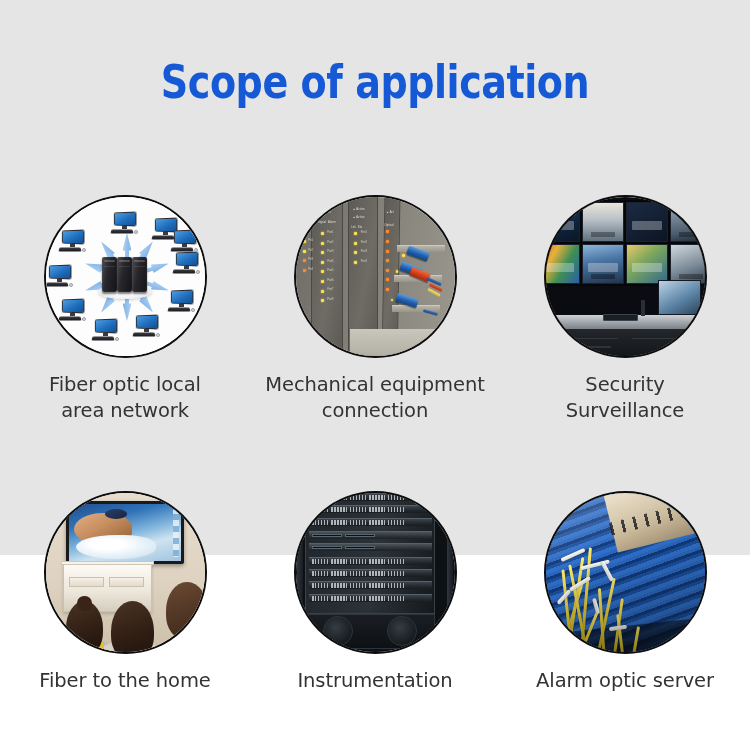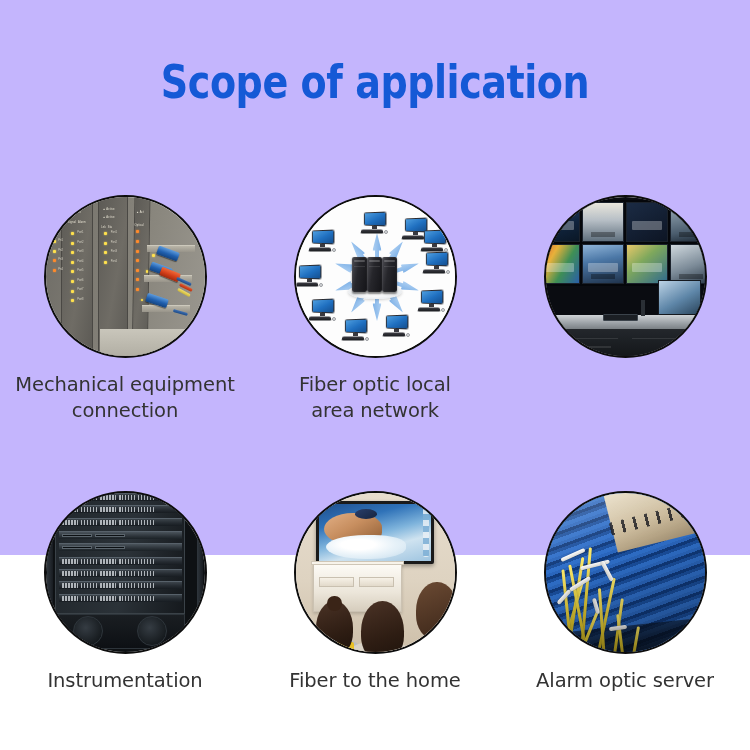--- a/index.html
+++ b/index.html
@@ -5,21 +5,21 @@
   * { margin: 0; padding: 0; box-sizing: border-box; }
   html, body {
     width: 750px; height: 750px;
     background: #ffffff;
     font-family: "Liberation Sans", sans-serif;
     overflow: hidden;
   }
   #page {
     position: relative;
     width: 750px; height: 555px;
-    background: #c4b5fd;
+    background: #e5e5e5;
   }
 
   
   .page-title {
     position: absolute;
     top: 55px; left: 0; width: 750px;
     text-align: center;
     font-size: 46px;
     font-weight: bold;
     letter-spacing: -0.5px;
@@ -425,20 +425,109 @@
 </head>
 <body style="background-color: rgb(255, 255, 255);">
 
 <div id="page">
 
   <div class="page-title" style="color: rgb(21, 89, 214);">Scope of application</div>
 
   <div class="grid">
 
     <div class="row">
+
+      <div class="cell">
+        <div class="circle">
+          <div class="scene sc-lan">
+            <div class="arrow" style="transform:translate(0,-50%) rotate(198deg);"></div>
+            <div class="arrow" style="transform:translate(0,-50%) rotate(234deg);"></div>
+            <div class="arrow" style="transform:translate(0,-50%) rotate(270deg);"></div>
+            <div class="arrow" style="transform:translate(0,-50%) rotate(306deg);"></div>
+            <div class="arrow" style="transform:translate(0,-50%) rotate(342deg);"></div>
+            <div class="arrow" style="transform:translate(0,-50%) rotate(18deg);"></div>
+            <div class="arrow" style="transform:translate(0,-50%) rotate(54deg);"></div>
+            <div class="arrow" style="transform:translate(0,-50%) rotate(90deg);"></div>
+            <div class="arrow" style="transform:translate(0,-50%) rotate(126deg);"></div>
+            <div class="arrow" style="transform:translate(0,-50%) rotate(162deg);"></div>
+
+            <div class="pc" style="left:50%;  top:17%;">
+                <div class="mon"></div>
+                <div class="stand"></div>
+                <div class="kb"></div>
+                <div class="ms"></div>
+              </div>
+            <div class="pc" style="left:76%;  top:21%;">
+                <div class="mon"></div>
+                <div class="stand"></div>
+                <div class="kb"></div>
+                <div class="ms"></div>
+              </div>
+            <div class="pc" style="left:89%;  top:42%;">
+                <div class="mon"></div>
+                <div class="stand"></div>
+                <div class="kb"></div>
+                <div class="ms"></div>
+              </div>
+            <div class="pc" style="left:86%;  top:66%;">
+                <div class="mon"></div>
+                <div class="stand"></div>
+                <div class="kb"></div>
+                <div class="ms"></div>
+              </div>
+            <div class="pc" style="left:64%;  top:82%;">
+                <div class="mon"></div>
+                <div class="stand"></div>
+                <div class="kb"></div>
+                <div class="ms"></div>
+              </div>
+            <div class="pc" style="left:38%;  top:84%;">
+                <div class="mon"></div>
+                <div class="stand"></div>
+                <div class="kb"></div>
+                <div class="ms"></div>
+              </div>
+            <div class="pc" style="left:17%;  top:72%;">
+                <div class="mon"></div>
+                <div class="stand"></div>
+                <div class="kb"></div>
+                <div class="ms"></div>
+              </div>
+            <div class="pc" style="left:9%;   top:50%;">
+                <div class="mon"></div>
+                <div class="stand"></div>
+                <div class="kb"></div>
+                <div class="ms"></div>
+              </div>
+            <div class="pc" style="left:17%;  top:28%;">
+                <div class="mon"></div>
+                <div class="stand"></div>
+                <div class="kb"></div>
+                <div class="ms"></div>
+              </div>
+            <div class="pc" style="left:88%;  top:28%;">
+                <div class="mon"></div>
+                <div class="stand"></div>
+                <div class="kb"></div>
+                <div class="ms"></div>
+              </div>
+
+            <div class="srv">
+              <div class="base"></div>
+              <div class="box b1"></div>
+              <div class="box b2"></div>
+              <div class="box b3"></div>
+            </div>
+          </div>
+        </div>
+        <div class="caption" style="color: rgb(51, 51, 51);">
+          <div>Fiber optic local</div>
+          <div>area network</div>
+        </div>
+      </div>
 
       <div class="cell">
         <div class="circle">
           <div class="scene sc-rack">
             <div class="panel p1"></div>
             <div class="panel p2"></div>
             <div class="panel p3"></div>
 
             <div class="hdr" style="left:15%; top:9%;">▲ Active</div>
             <div class="hdr" style="left:14%; top:15%;">Signal &nbsp;Alarm</div>
@@ -511,109 +600,20 @@
             <div class="cab y" style="left:83%; top:59%; width:14px; transform:rotate(28deg);"></div>
             <div class="cab" style="left:80%; top:72%; width:15px; transform:rotate(16deg);"></div>
             <div class="dot" style="left:67%; top:36%;"></div>
             <div class="dot" style="left:63%; top:46%;"></div>
             <div class="dot" style="left:60%; top:64%;"></div>
           </div>
         </div>
         <div class="caption" style="color: rgb(51, 51, 51);">
           <div>Mechanical equipment</div>
           <div>connection</div>
-        </div>
-      </div>
-
-      <div class="cell">
-        <div class="circle">
-          <div class="scene sc-lan">
-            <div class="arrow" style="transform:translate(0,-50%) rotate(198deg);"></div>
-            <div class="arrow" style="transform:translate(0,-50%) rotate(234deg);"></div>
-            <div class="arrow" style="transform:translate(0,-50%) rotate(270deg);"></div>
-            <div class="arrow" style="transform:translate(0,-50%) rotate(306deg);"></div>
-            <div class="arrow" style="transform:translate(0,-50%) rotate(342deg);"></div>
-            <div class="arrow" style="transform:translate(0,-50%) rotate(18deg);"></div>
-            <div class="arrow" style="transform:translate(0,-50%) rotate(54deg);"></div>
-            <div class="arrow" style="transform:translate(0,-50%) rotate(90deg);"></div>
-            <div class="arrow" style="transform:translate(0,-50%) rotate(126deg);"></div>
-            <div class="arrow" style="transform:translate(0,-50%) rotate(162deg);"></div>
-
-            <div class="pc" style="left:50%;  top:17%;">
-                <div class="mon"></div>
-                <div class="stand"></div>
-                <div class="kb"></div>
-                <div class="ms"></div>
-              </div>
-            <div class="pc" style="left:76%;  top:21%;">
-                <div class="mon"></div>
-                <div class="stand"></div>
-                <div class="kb"></div>
-                <div class="ms"></div>
-              </div>
-            <div class="pc" style="left:89%;  top:42%;">
-                <div class="mon"></div>
-                <div class="stand"></div>
-                <div class="kb"></div>
-                <div class="ms"></div>
-              </div>
-            <div class="pc" style="left:86%;  top:66%;">
-                <div class="mon"></div>
-                <div class="stand"></div>
-                <div class="kb"></div>
-                <div class="ms"></div>
-              </div>
-            <div class="pc" style="left:64%;  top:82%;">
-                <div class="mon"></div>
-                <div class="stand"></div>
-                <div class="kb"></div>
-                <div class="ms"></div>
-              </div>
-            <div class="pc" style="left:38%;  top:84%;">
-                <div class="mon"></div>
-                <div class="stand"></div>
-                <div class="kb"></div>
-                <div class="ms"></div>
-              </div>
-            <div class="pc" style="left:17%;  top:72%;">
-                <div class="mon"></div>
-                <div class="stand"></div>
-                <div class="kb"></div>
-                <div class="ms"></div>
-              </div>
-            <div class="pc" style="left:9%;   top:50%;">
-                <div class="mon"></div>
-                <div class="stand"></div>
-                <div class="kb"></div>
-                <div class="ms"></div>
-              </div>
-            <div class="pc" style="left:17%;  top:28%;">
-                <div class="mon"></div>
-                <div class="stand"></div>
-                <div class="kb"></div>
-                <div class="ms"></div>
-              </div>
-            <div class="pc" style="left:88%;  top:28%;">
-                <div class="mon"></div>
-                <div class="stand"></div>
-                <div class="kb"></div>
-                <div class="ms"></div>
-              </div>
-
-            <div class="srv">
-              <div class="base"></div>
-              <div class="box b1"></div>
-              <div class="box b2"></div>
-              <div class="box b3"></div>
-            </div>
-          </div>
-        </div>
-        <div class="caption" style="color: rgb(51, 51, 51);">
-          <div>Fiber optic local</div>
-          <div>area network</div>
         </div>
       </div>
 
       <div class="cell">
         <div class="circle">
           <div class="scene sc-sec">
             <div class="wall">
               <div class="scr s-a">
                   <div class="strip"></div>
                 </div>
@@ -645,99 +645,28 @@
             <div class="desk"></div>
             <div class="kbd"></div>
             <div class="lampstand"></div>
             <div class="front">
               <div class="drawer" style="left:18%; top:32%; width:28%;"></div>
               <div class="drawer" style="left:54%; top:32%; width:26%;"></div>
               <div class="drawer" style="left:22%; top:64%; width:20%;"></div>
             </div>
           </div>
         </div>
+        <div class="caption" style="color: rgb(51, 51, 51);">
+          <div>Security</div>
+          <div>Surveillance</div>
+        </div>
       </div>
     </div>
 
     <div class="row row-2">
-
-      <div class="cell">
-        <div class="circle">
-          <div class="scene sc-inst">
-            <div class="rail l"></div>
-            <div class="rail r"></div>
-            <div class="cabinet">
-              <div class="blade" style="top:2%;">
-                <div class="mod"></div>
-                  <div class="mod"></div>
-                  <div class="mod"></div>
-                  <div class="mod"></div>
-                  <div class="mod"></div>
-              </div>
-              <div class="blade" style="top:12%;">
-                <div class="mod"></div>
-                  <div class="mod"></div>
-                  <div class="mod"></div>
-                  <div class="mod"></div>
-                  <div class="mod"></div>
-              </div>
-              <div class="blade" style="top:22%;">
-                <div class="mod"></div>
-                  <div class="mod"></div>
-                  <div class="mod"></div>
-                  <div class="mod"></div>
-                  <div class="mod"></div>
-              </div>
-              <div class="blade ctl" style="top:33%;">
-                <div class="slot"></div>
-                  <div class="slot"></div>
-              </div>
-              <div class="blade ctl" style="top:43%;">
-                <div class="slot"></div>
-                  <div class="slot"></div>
-              </div>
-              <div class="blade" style="top:54%;">
-                <div class="mod"></div>
-                  <div class="mod"></div>
-                  <div class="mod"></div>
-                  <div class="mod"></div>
-                  <div class="mod"></div>
-              </div>
-              <div class="blade" style="top:64%;">
-                <div class="mod"></div>
-                  <div class="mod"></div>
-                  <div class="mod"></div>
-                  <div class="mod"></div>
-                  <div class="mod"></div>
-              </div>
-              <div class="blade" style="top:74%;">
-                <div class="mod"></div>
-                  <div class="mod"></div>
-                  <div class="mod"></div>
-                  <div class="mod"></div>
-                  <div class="mod"></div>
-              </div>
-              <div class="blade" style="top:85%;">
-                <div class="mod"></div>
-                  <div class="mod"></div>
-                  <div class="mod"></div>
-                  <div class="mod"></div>
-                  <div class="mod"></div>
-              </div>
-            </div>
-            <div class="psu">
-              <div class="fan"></div>
-              <div class="fan"></div>
-            </div>
-          </div>
-        </div>
-        <div class="caption" style="color: rgb(51, 51, 51);">
-          <div>Instrumentation</div>
-        </div>
-      </div>
 
       <div class="cell">
         <div class="circle">
           <div class="scene sc-ftth">
             <div class="tv">
               <div class="pool"></div>
               <div class="lane"></div>
               <div class="swim"></div>
               <div class="cap"></div>
               <div class="foam"></div>
@@ -752,20 +681,95 @@
             <div class="sh2 shoulder"></div>
             <div class="yel"></div>
             <div class="head h1"></div>
             <div class="bun"></div>
             <div class="head h2"></div>
             <div class="head h3"></div>
           </div>
         </div>
         <div class="caption" style="color: rgb(51, 51, 51);">
           <div>Fiber to the home</div>
+        </div>
+      </div>
+
+      <div class="cell">
+        <div class="circle">
+          <div class="scene sc-inst">
+            <div class="rail l"></div>
+            <div class="rail r"></div>
+            <div class="cabinet">
+              <div class="blade" style="top:2%;">
+                <div class="mod"></div>
+                  <div class="mod"></div>
+                  <div class="mod"></div>
+                  <div class="mod"></div>
+                  <div class="mod"></div>
+              </div>
+              <div class="blade" style="top:12%;">
+                <div class="mod"></div>
+                  <div class="mod"></div>
+                  <div class="mod"></div>
+                  <div class="mod"></div>
+                  <div class="mod"></div>
+              </div>
+              <div class="blade" style="top:22%;">
+                <div class="mod"></div>
+                  <div class="mod"></div>
+                  <div class="mod"></div>
+                  <div class="mod"></div>
+                  <div class="mod"></div>
+              </div>
+              <div class="blade ctl" style="top:33%;">
+                <div class="slot"></div>
+                  <div class="slot"></div>
+              </div>
+              <div class="blade ctl" style="top:43%;">
+                <div class="slot"></div>
+                  <div class="slot"></div>
+              </div>
+              <div class="blade" style="top:54%;">
+                <div class="mod"></div>
+                  <div class="mod"></div>
+                  <div class="mod"></div>
+                  <div class="mod"></div>
+                  <div class="mod"></div>
+              </div>
+              <div class="blade" style="top:64%;">
+                <div class="mod"></div>
+                  <div class="mod"></div>
+                  <div class="mod"></div>
+                  <div class="mod"></div>
+                  <div class="mod"></div>
+              </div>
+              <div class="blade" style="top:74%;">
+                <div class="mod"></div>
+                  <div class="mod"></div>
+                  <div class="mod"></div>
+                  <div class="mod"></div>
+                  <div class="mod"></div>
+              </div>
+              <div class="blade" style="top:85%;">
+                <div class="mod"></div>
+                  <div class="mod"></div>
+                  <div class="mod"></div>
+                  <div class="mod"></div>
+                  <div class="mod"></div>
+              </div>
+            </div>
+            <div class="psu">
+              <div class="fan"></div>
+              <div class="fan"></div>
+            </div>
+          </div>
+        </div>
+        <div class="caption" style="color: rgb(51, 51, 51);">
+          <div>Instrumentation</div>
         </div>
       </div>
 
       <div class="cell">
         <div class="circle">
           <div class="scene sc-dist">
             <div class="bluefield"></div>
             <div class="railtop"></div>
             <div class="perf"></div>
             <div class="darkbot"></div>

